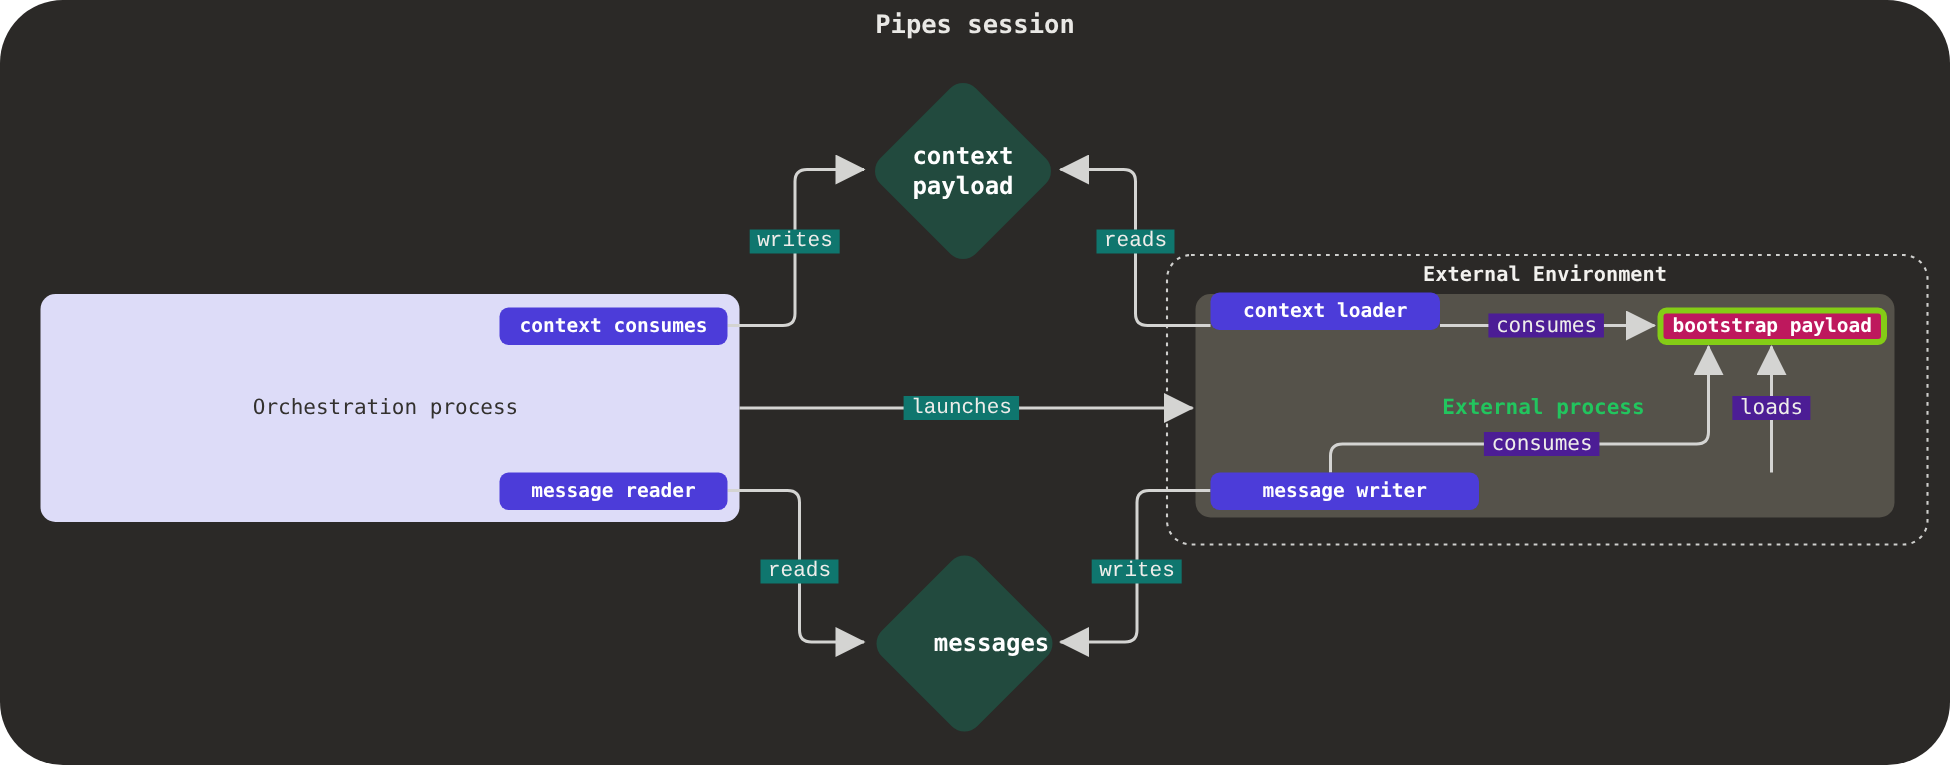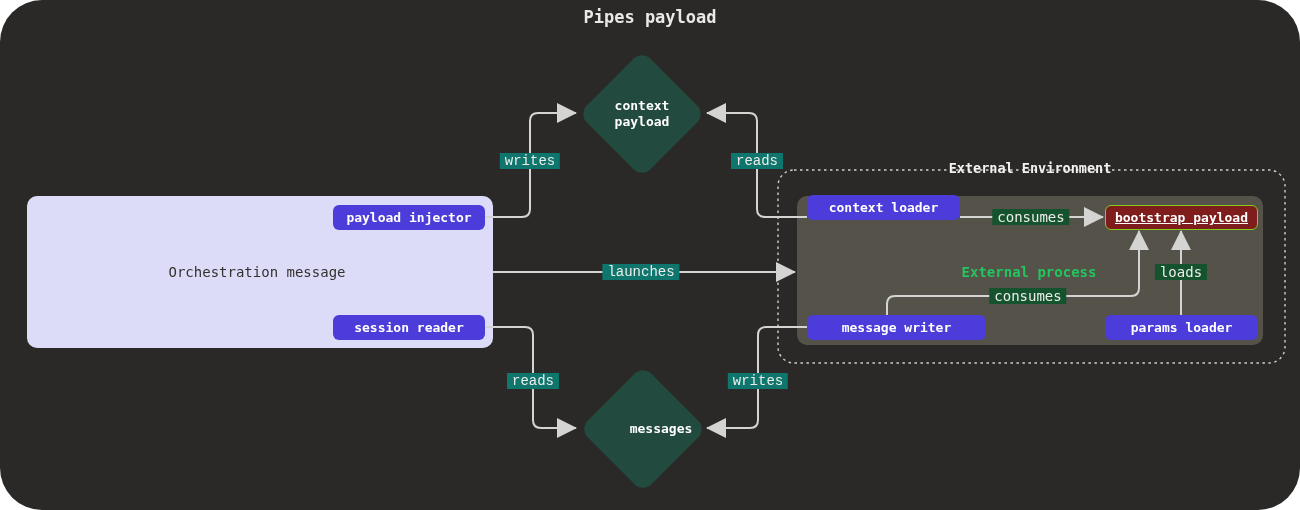--- a/index.html
+++ b/index.html
@@ -40,72 +40,71 @@
     border-radius: 10px;
   }
   .box-title {
     position: absolute;
     transform: translate(-50%, -50%);
     white-space: nowrap;
     font-size: 14px;
   }
   .orch-title { left: 257px; top: 272px; color: #33312e; }
   .proc-title { left: 1029px; top: 272px; color: #22c55e; font-weight: bold; }
-  .env-title  { left: 1030px; top: 168px; color: #f2f1ee; font-weight: bold; font-size: 13.5px; }
+  .env-title  { left: 1030px; top: 183px; color: #f2f1ee; font-weight: bold; font-size: 13.5px; }
   svg.wires {
     position: absolute;
     left: 0; top: 0;
     pointer-events: none;
   }
   .node-btn {
     position: absolute;
     display: flex;
     align-items: center;
     justify-content: center;
     width: 152px; height: 25px;
     background: #4c3cd9;
     border-radius: 6px;
     color: #ffffff;
     font-size: 13px;
     font-weight: bold;
     white-space: nowrap;
     box-sizing: border-box;
   }
   .node-btn.green {
-    background: #7f1d1d;
-    border: 1px solid #84cc16;
-    text-decoration: underline;
+    background: #be185d;
+    border: 4px solid #84cc16;
   }
   .diamond-label {
     position: absolute;
     transform: translate(-50%, -50%);
     color: #ffffff;
-    font-size: 13px;
+    font-size: 16px;
     font-weight: bold;
     text-align: center;
     white-space: pre-line;
     line-height: 1.25;
   }
   .edge-label {
     position: absolute;
     transform: translate(-50%, -50%);
     font-size: 14px;
     color: #eeedea;
     white-space: nowrap;
     padding: 0 5px;
   }
   .edge-label.on-dark { background: #0f766e; font-family: Liberation Mono, monospace; }
-  .edge-label.on-gray { background: #14532d; }
+  .edge-label.on-gray { background: #4c1d95; }
 </style>
 </head>
 <body>
 
 <div class="canvas">
 
-  <div class="diagram-title">Pipes payload</div>
+  <div class="diagram-title">Pipes session</div>
 
   <div class="orch-box"></div>
   <div class="proc-box"></div>
 
   <svg class="wires" width="1300" height="510" viewBox="0 0 1300 510">
     <defs>
       <marker id="arrow" viewBox="0 0 10 10" refX="9.5" refY="5" markerWidth="12" markerHeight="10" orient="auto-start-reverse">
         <path d="M0,0 L10,5 L0,10 z" fill="#d4d4d2"></path>
       </marker>
     </defs>
@@ -120,30 +119,29 @@
       <path d="M807,217 H765 Q757,217 757,209 V121 Q757,113 749,113 H707" marker-end="url(#arrow)"></path>
       <path d="M493,272 H795" marker-end="url(#arrow)"></path>
       <path d="M485,327 H525 Q533,327 533,335 V420 Q533,428 541,428 H576" marker-end="url(#arrow)"></path>
       <path d="M807,327 H766 Q758,327 758,335 V420 Q758,428 750,428 H707" marker-end="url(#arrow)"></path>
       <path d="M960,217 H1103" marker-end="url(#arrow)"></path>
       <path d="M887,315 V304 Q887,296 895,296 H1131 Q1139,296 1139,288 V231" marker-end="url(#arrow)"></path>
       <path d="M1181,315 V231" marker-end="url(#arrow)"></path>
     </g>
   </svg>
 
-  <span class="box-title orch-title">Orchestration message</span>
+  <span class="box-title orch-title">Orchestration process</span>
   <span class="box-title env-title">External Environment</span>
   <span class="box-title proc-title">External process</span>
 
-  <div class="node-btn" style="left:333px; top:205px;">payload injector</div>
-  <div class="node-btn" style="left:333px; top:315px;">session reader</div>
+  <div class="node-btn" style="left:333px; top:205px;">context consumes</div>
+  <div class="node-btn" style="left:333px; top:315px;">message reader</div>
   <div class="node-btn" style="left:807px; top:195px; width:153px;">context loader</div>
   <div class="node-btn green" style="left:1105px; top:205px; width:153px;">bootstrap payload</div>
   <div class="node-btn" style="left:807px; top:315px; width:179px;">message writer</div>
-  <div class="node-btn" style="left:1105px; top:315px; width:153px;">params loader</div>
 
   <span class="diamond-label" style="left:642px; top:114px;">context
 payload</span>
   <span class="diamond-label" style="left:661px; top:429px;">messages</span>
 
   <span class="edge-label on-dark" style="left:530px; top:161px;">writes</span>
   <span class="edge-label on-dark" style="left:757px; top:161px;">reads</span>
   <span class="edge-label on-dark" style="left:641px; top:272px;">launches</span>
   <span class="edge-label on-dark" style="left:533px; top:381px;">reads</span>
   <span class="edge-label on-dark" style="left:758px; top:381px;">writes</span>

